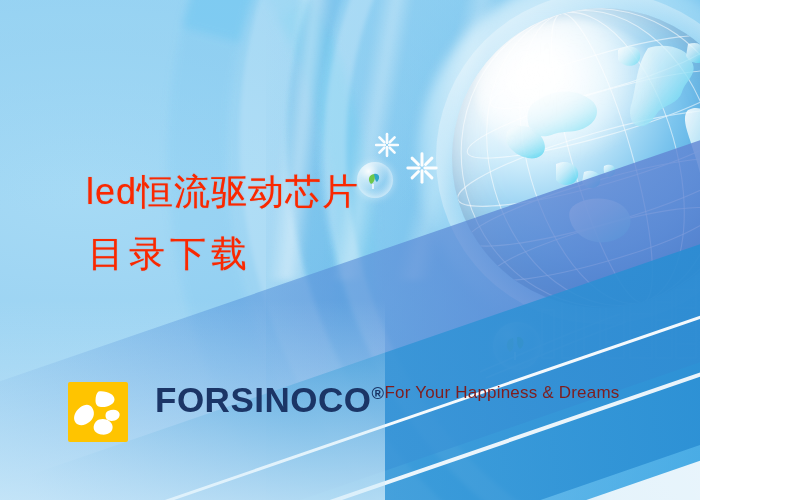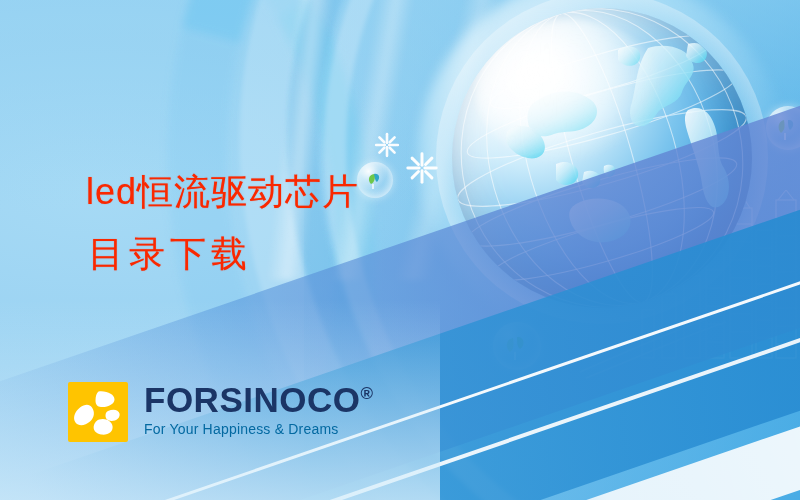--- a/index.html
+++ b/index.html
@@ -6,21 +6,21 @@
     margin: 0;
     padding: 0;
     background: #fff;
   }
   body {
     font-family: "Liberation Sans", sans-serif;
   }
 
   #banner {
     position: relative;
-    width: 800px;
+    width: 700px;
     height: 500px;
     overflow: hidden;
     background: #9ed5f3;
   }
 
   
   .bg-base {
     position: absolute;
     inset: 0;
     background:
@@ -254,41 +254,41 @@
     display: flex;
     align-items: flex-start;
   }
   .logo-mark {
     width: 60px; height: 60px;
     background: #ffc400;
     border-radius: 2px;
     flex: 0 0 auto;
   }
   .logo-text {
-    margin-left: 16px;
+    margin-left: 27px;
     display: flex;
-    flex-direction: column;
+    flex-direction: row;
     justify-content: flex-end;
   }
   .logo-name {
     font-size: 35px;
     font-weight: bold;
     color: #1b3566;
     letter-spacing: 0.5px;
     line-height: 36px;
     white-space: nowrap;
   }
   .logo-name .reg {
     font-size: 17px;
     vertical-align: super;
     line-height: 1;
   }
   .logo-tagline {
-    font-size: 14px;
-    color: #0369a1;
+    font-size: 17px;
+    color: #7f1d1d;
     letter-spacing: 0.2px;
     line-height: 20px;
     margin-top: 1px;
     white-space: nowrap;
   }
 </style>
 </head>
 <body>
 
 <div id="banner">

